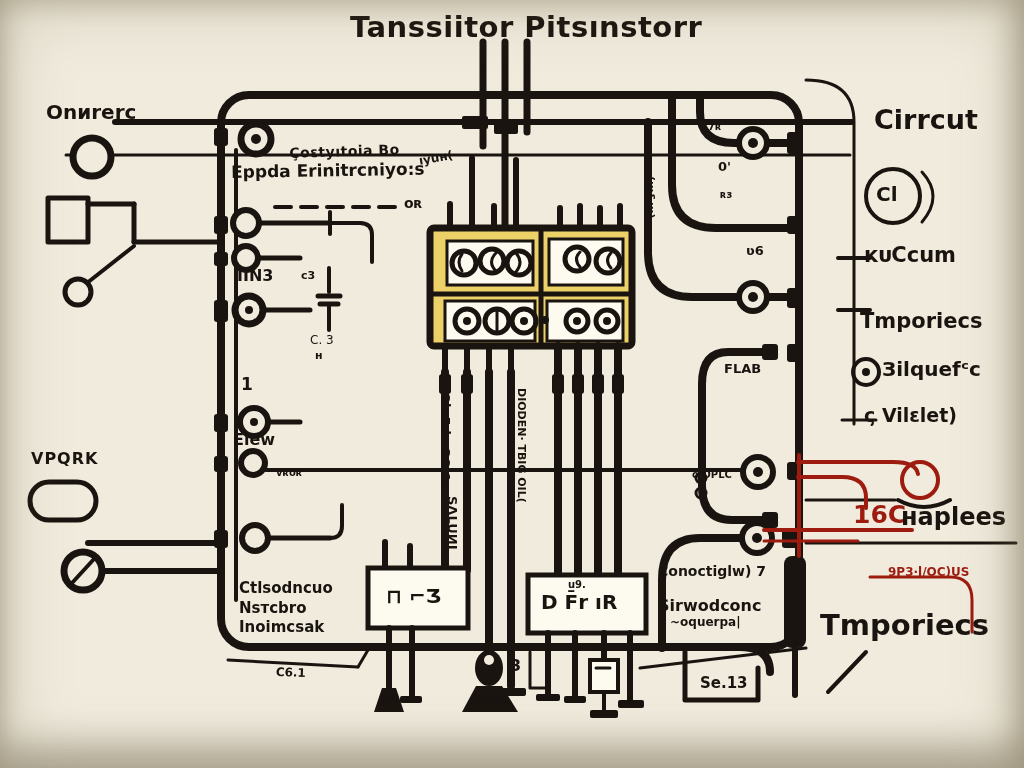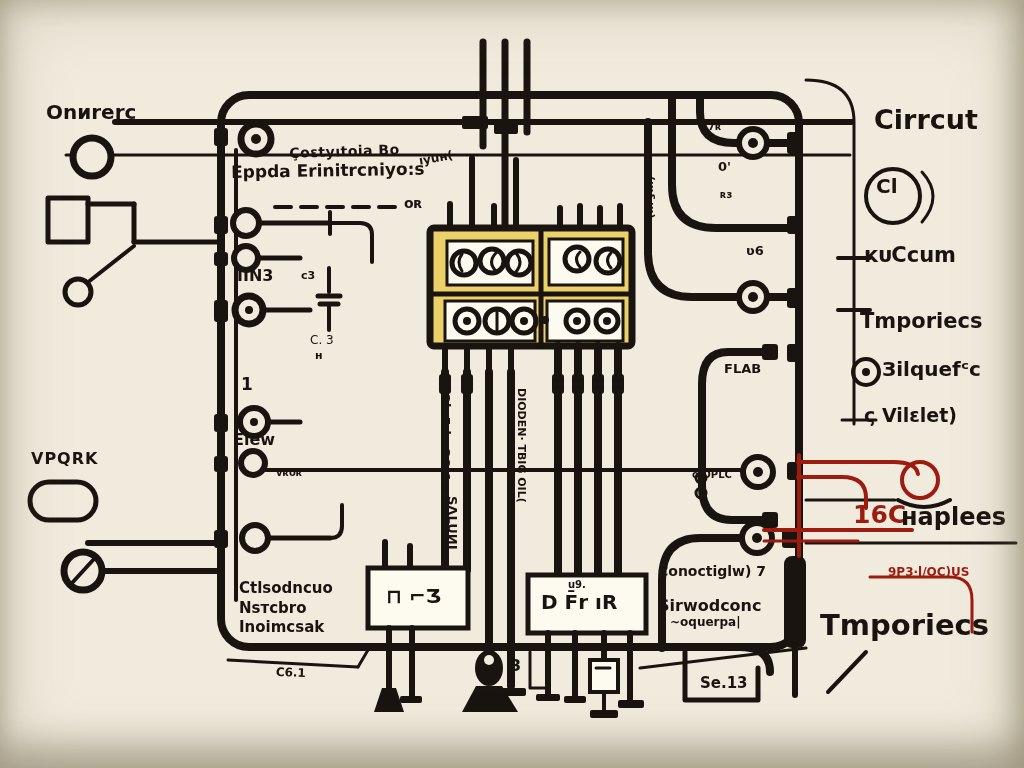--- a/index.html
+++ b/index.html
@@ -238,37 +238,38 @@
       <path class="s w4 redl" d="M 893,462 Q 916,462 918,474"></path>
       <circle class="s w4 redl" cx="920" cy="480" r="18" fill="none"></circle>
       <path class="s w4 redl" d="M 798,477 H 842 Q 866,477 866,498 V 508"></path>
       <line class="s w4 redl" x1="764" y1="530" x2="912" y2="530"></line>
       <line class="s w3 redl" x1="764" y1="541" x2="858" y2="541"></line>
       <line class="s w4 redl" x1="799" y1="455" x2="799" y2="556"></line>
       <path class="s w3 redl" d="M 870,577 H 950 Q 972,577 972,600 V 632"></path>
     </g>
   </svg>
 
+  <div id="title" style="left:350px;top:10px;font-size:29px;font-weight:700;letter-spacing:.5px;position:absolute;">Tanssiitor Pitsınstorr</div>
 
   <div id="labels">
       <div class="lbl" style="left: 46px; top: 102px; font-size: 20px; font-weight: 700;">Onиrerc</div>
       <div class="lbl" style="left: 289px; top: 146px; font-size: 14px; font-weight: 700; transform: rotate(-2deg); letter-spacing: 0.5px;">Çoɛtyıtoia Bo</div>
       <div class="lbl" style="left: 231px; top: 164px; font-size: 17px; font-weight: 700; transform: rotate(-1deg);">Eppda Erinitrcniyo:s</div>
       <div class="lbl" style="left: 418px; top: 155px; font-size: 12px; font-weight: 600; transform: rotate(-10deg);">ıyuʜ(</div>
       <div class="lbl" style="left: 404px; top: 196px; font-size: 14px; font-weight: 700;">oʀ</div>
       <div class="lbl" style="left: 237px; top: 268px; font-size: 16px; font-weight: 700;">IIN3</div>
       <div class="lbl" style="left: 301px; top: 270px; font-size: 11px; font-weight: 700;">c3</div>
       <div class="lbl" style="left: 310px; top: 334px; font-size: 12px; font-weight: 400;">C. 3</div>
       <div class="lbl" style="left: 315px; top: 350px; font-size: 11px; font-weight: 700;">н</div>
       <div class="lbl" style="left: 241px; top: 376px; font-size: 17px; font-weight: 700;">1</div>
       <div class="lbl" style="left: 233px; top: 432px; font-size: 16px; font-weight: 700;">Elew</div>
       <div class="lbl" style="left: 276px; top: 468px; font-size: 10px; font-weight: 700;">vʀoʀ</div>
       <div class="lbl" style="left: 31px; top: 451px; font-size: 16px; font-weight: 700; letter-spacing: 1px;">VPQRK</div>
       <div class="lbl" style="left: 874px; top: 106px; font-size: 27px; font-weight: 700;">Cirrcut</div>
-      <div class="lbl" style="left: 876px; top: 176px; font-size: 20px; font-weight: 700;">Cl</div>
+      <div class="lbl" style="left: 876px; top: 184px; font-size: 20px; font-weight: 700;">Cl</div>
       <div class="lbl" style="left: 864px; top: 244px; font-size: 21px; font-weight: 700;">ᴋᴜCcum</div>
       <div class="lbl" style="left: 860px; top: 310px; font-size: 21px; font-weight: 700;">Tmporiecs</div>
       <div class="lbl" style="left: 882px; top: 359px; font-size: 20px; font-weight: 700;">Зilquefᶜc</div>
       <div class="lbl" style="left: 864px; top: 406px; font-size: 19px; font-weight: 700;">ς Vilɛlet)</div>
       <div class="lbl" style="left: 853px; top: 502px; font-size: 25px; font-weight: 700; color: var(--red);">16C</div>
       <div class="lbl" style="left: 901px; top: 505px; font-size: 24px; font-weight: 700;">ʜaplees</div>
       <div class="lbl" style="left: 888px; top: 566px; font-size: 12px; font-weight: 700; color: var(--red);">9P3·l/OC)US</div>
       <div class="lbl" style="left: 820px; top: 610px; font-size: 29px; font-weight: 700;">Tmporiecs</div>
       <div class="lbl" style="left: 700px; top: 676px; font-size: 15px; font-weight: 700;">Se.13</div>
       <div class="lbl" style="left: 276px; top: 666px; font-size: 12px; font-weight: 700; transform: rotate(2deg);">C6.1</div>

